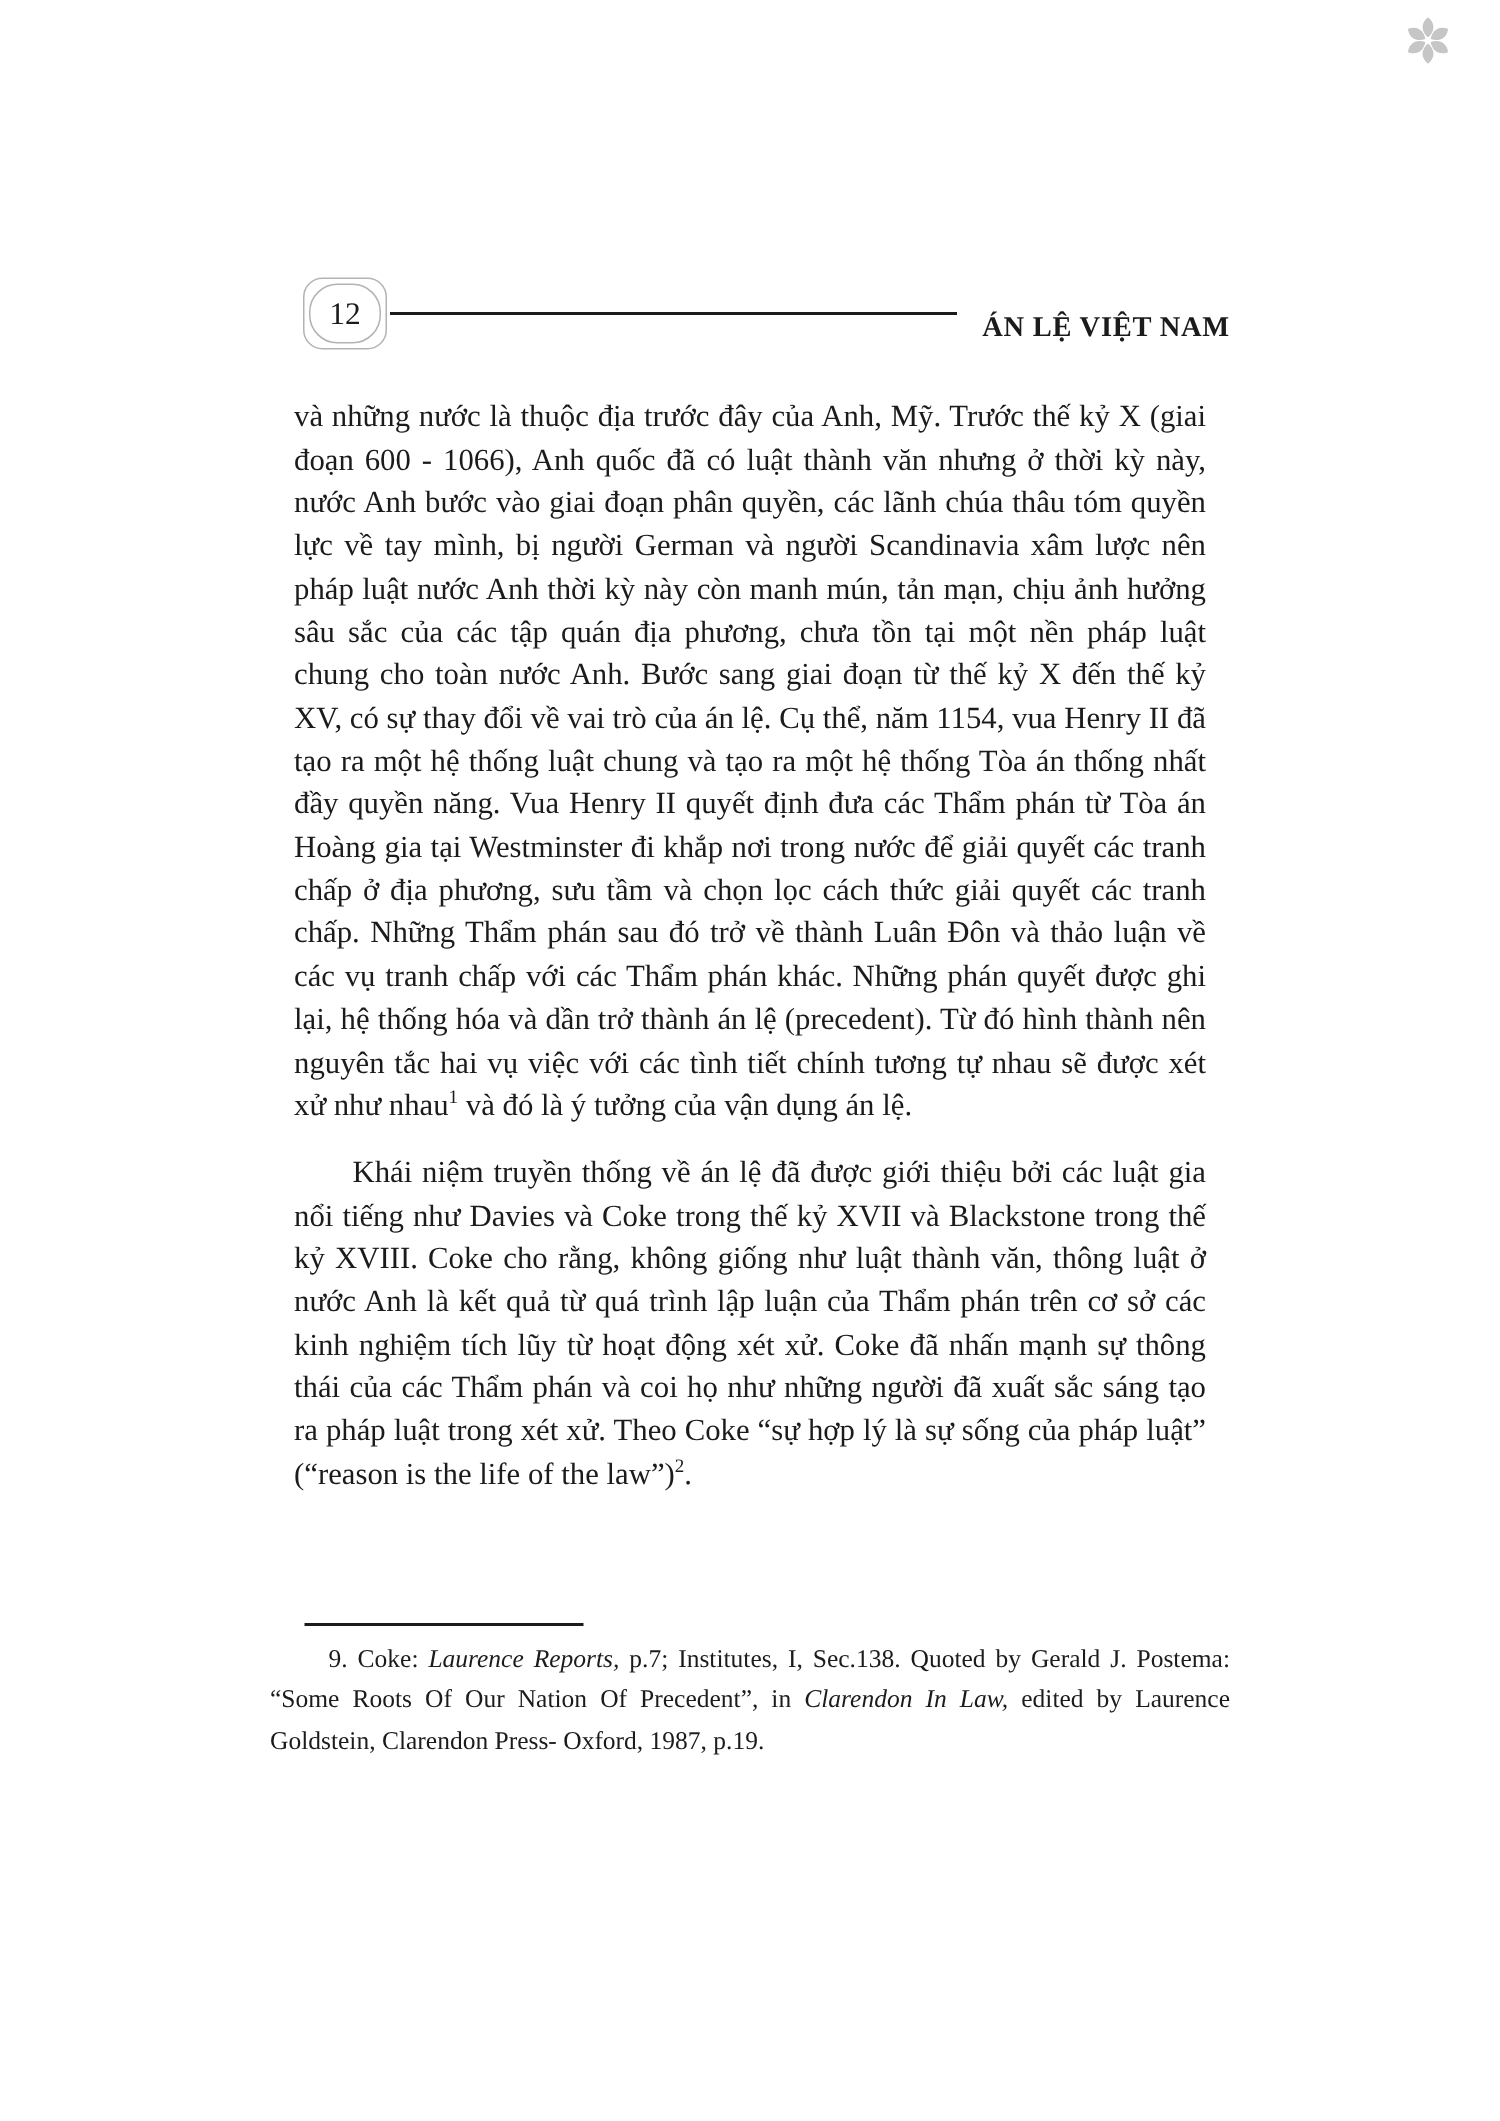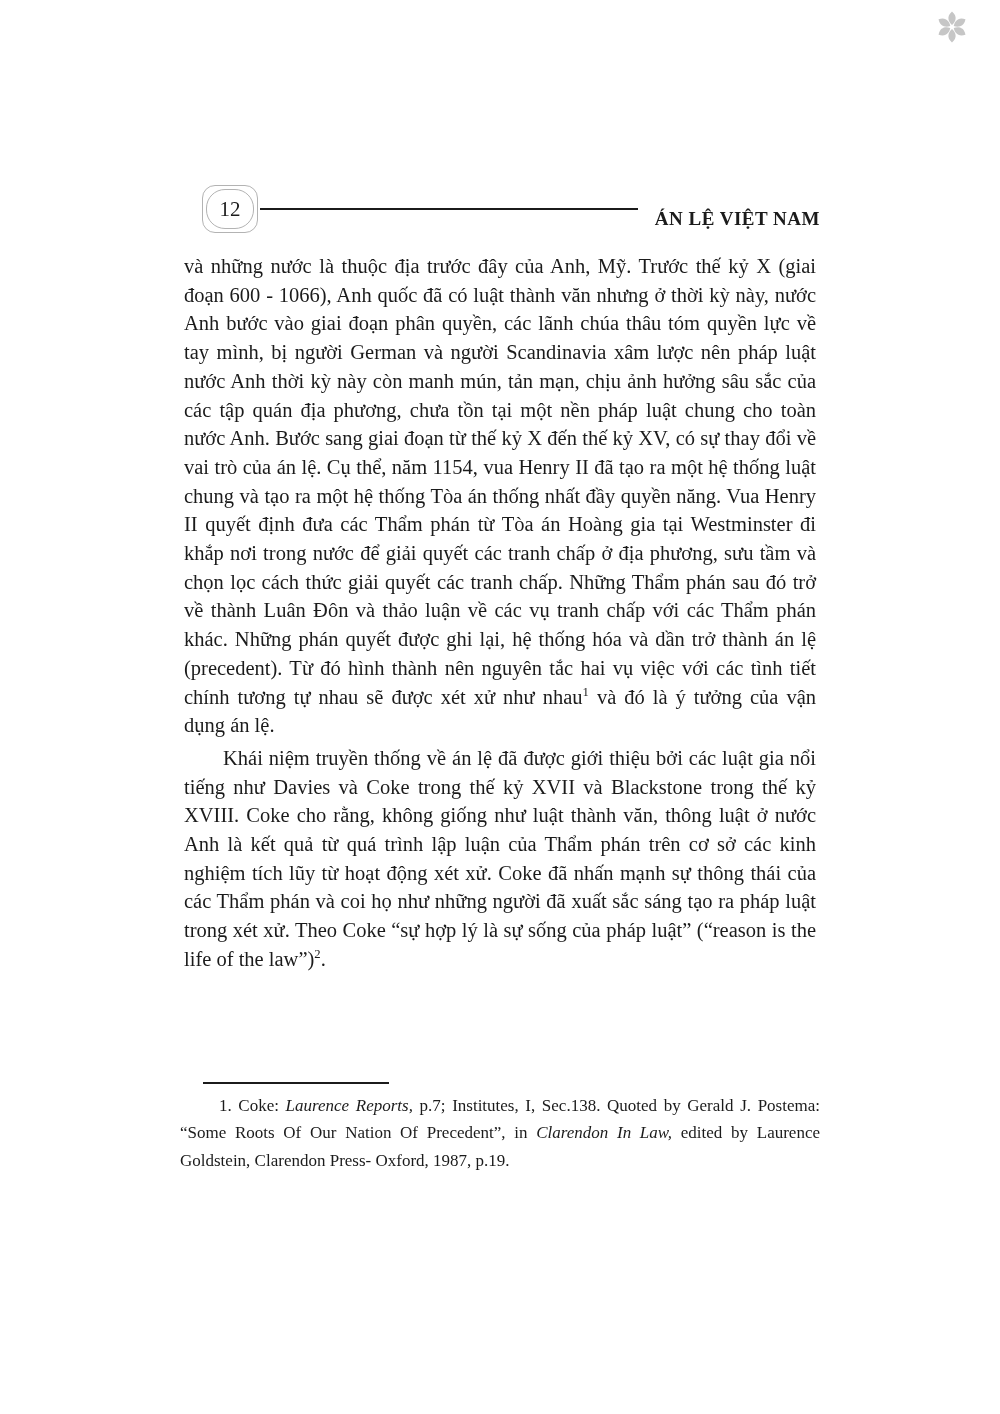--- a/index.html
+++ b/index.html
@@ -69,21 +69,21 @@
   
   .content {
     position: absolute;
     top: 248px;
     left: 180px;
     width: 640px;
     font-size: 20.5px;
     line-height: 28.7px;
     text-align: justify;
   }
-  .para { margin: 4px; font-family: Liberation Serif, serif; }
+  .para { margin: 16px; font-family: Liberation Serif, serif; }
   .para.indent { text-indent: 39px; }
   .para sup, .footnote sup {
     font-size: 0.62em;
     line-height: 0;
     vertical-align: super;
   }
 
   
   .footnote-rule {
     position: absolute;
@@ -132,16 +132,16 @@
   </div>
 
   <div class="content">
     <p class="para"><span>và những nước là thuộc địa trước đây của Anh, Mỹ. Trước thế kỷ X (giai đoạn 600 - 1066), Anh quốc đã có luật thành văn nhưng ở thời kỳ này, nước Anh bước vào giai đoạn phân quyền, các lãnh chúa thâu tóm quyền lực về tay mình, bị người German và người Scandinavia xâm lược nên pháp luật nước Anh thời kỳ này còn manh mún, tản mạn, chịu ảnh hưởng sâu sắc của các tập quán địa phương, chưa tồn tại một nền pháp luật chung cho toàn nước Anh. Bước sang giai đoạn từ thế kỷ X đến thế kỷ XV, có sự thay đổi về vai trò của án lệ. Cụ thể, năm 1154, vua Henry II đã tạo ra một hệ thống luật chung và tạo ra một hệ thống Tòa án thống nhất đầy quyền năng. Vua Henry II quyết định đưa các Thẩm phán từ Tòa án Hoàng gia tại Westminster đi khắp nơi trong nước để giải quyết các tranh chấp ở địa phương, sưu tầm và chọn lọc cách thức giải quyết các tranh chấp. Những Thẩm phán sau đó trở về thành Luân Đôn và thảo luận về các vụ tranh chấp với các Thẩm phán khác. Những phán quyết được ghi lại, hệ thống hóa và dần trở thành án lệ (precedent). Từ đó hình thành nên nguyên tắc hai vụ việc với các tình tiết chính tương tự nhau sẽ được xét xử như nhau</span><sup>1</sup><span> và đó là ý tưởng của vận dụng án lệ.</span></p>
     <p class="para indent"><span>Khái niệm truyền thống về án lệ đã được giới thiệu bởi các luật gia nổi tiếng như Davies và Coke trong thế kỷ XVII và Blackstone trong thế kỷ XVIII. Coke cho rằng, không giống như luật thành văn, thông luật ở nước Anh là kết quả từ quá trình lập luận của Thẩm phán trên cơ sở các kinh nghiệm tích lũy từ hoạt động xét xử. Coke đã nhấn mạnh sự thông thái của các Thẩm phán và coi họ như những người đã xuất sắc sáng tạo ra pháp luật trong xét xử. Theo Coke “sự hợp lý là sự sống của pháp luật” (“reason is the life of the law”)</span><sup>2</sup><span>.</span></p>
   </div>
 
   <div class="footnote-rule"></div>
 
   <div class="footnotes">
-    <p class="footnote"><span>1. Coke: </span><em>Laurence Reports,</em><span> p.7; Institutes, I, Sec.138. Quoted by Gerald J. Postema: “Some Roots Of Our Nation Of Precedent”, in </span><em>Clarendon In Law,</em><span> edited by Laurence Goldstein, Clarendon Press- Oxford, 1987, p.19.</span></p>
+    <p class="footnote"><span>9. Coke: </span><em>Laurence Reports,</em><span> p.7; Institutes, I, Sec.138. Quoted by Gerald J. Postema: “Some Roots Of Our Nation Of Precedent”, in </span><em>Clarendon In Law,</em><span> edited by Laurence Goldstein, Clarendon Press- Oxford, 1987, p.19.</span></p>
   </div>
 
 </div>
 
 </body></html>

